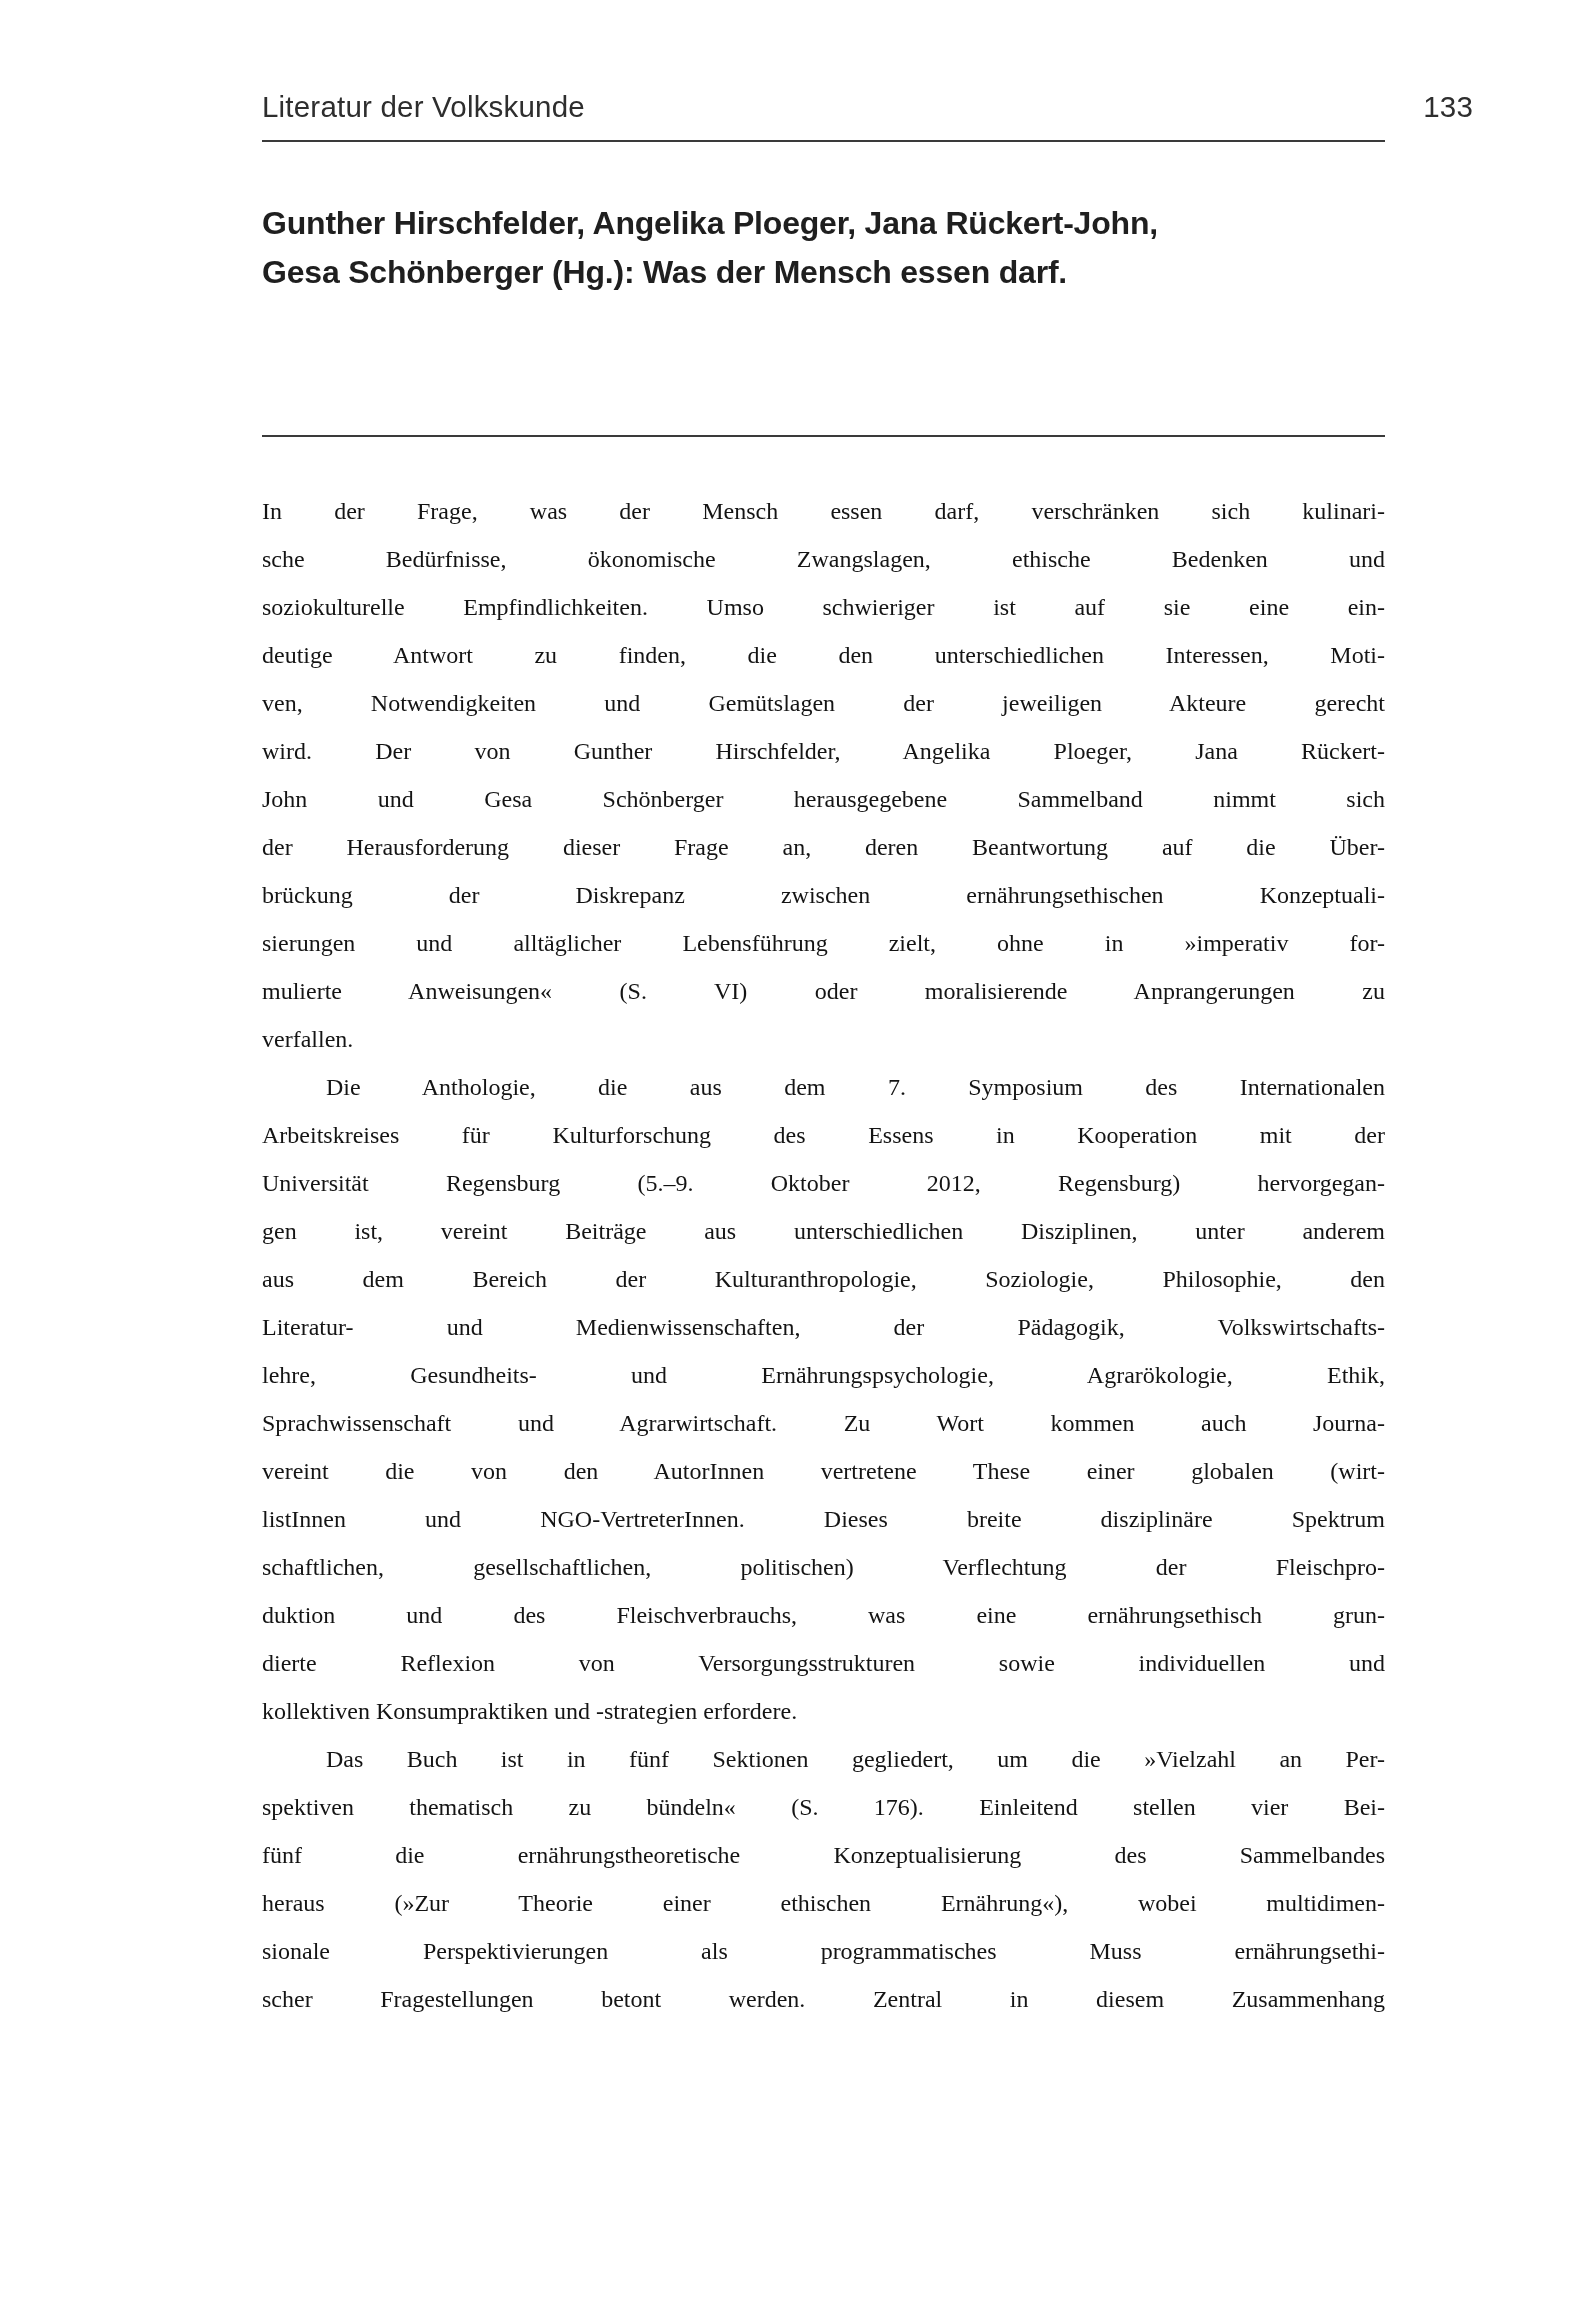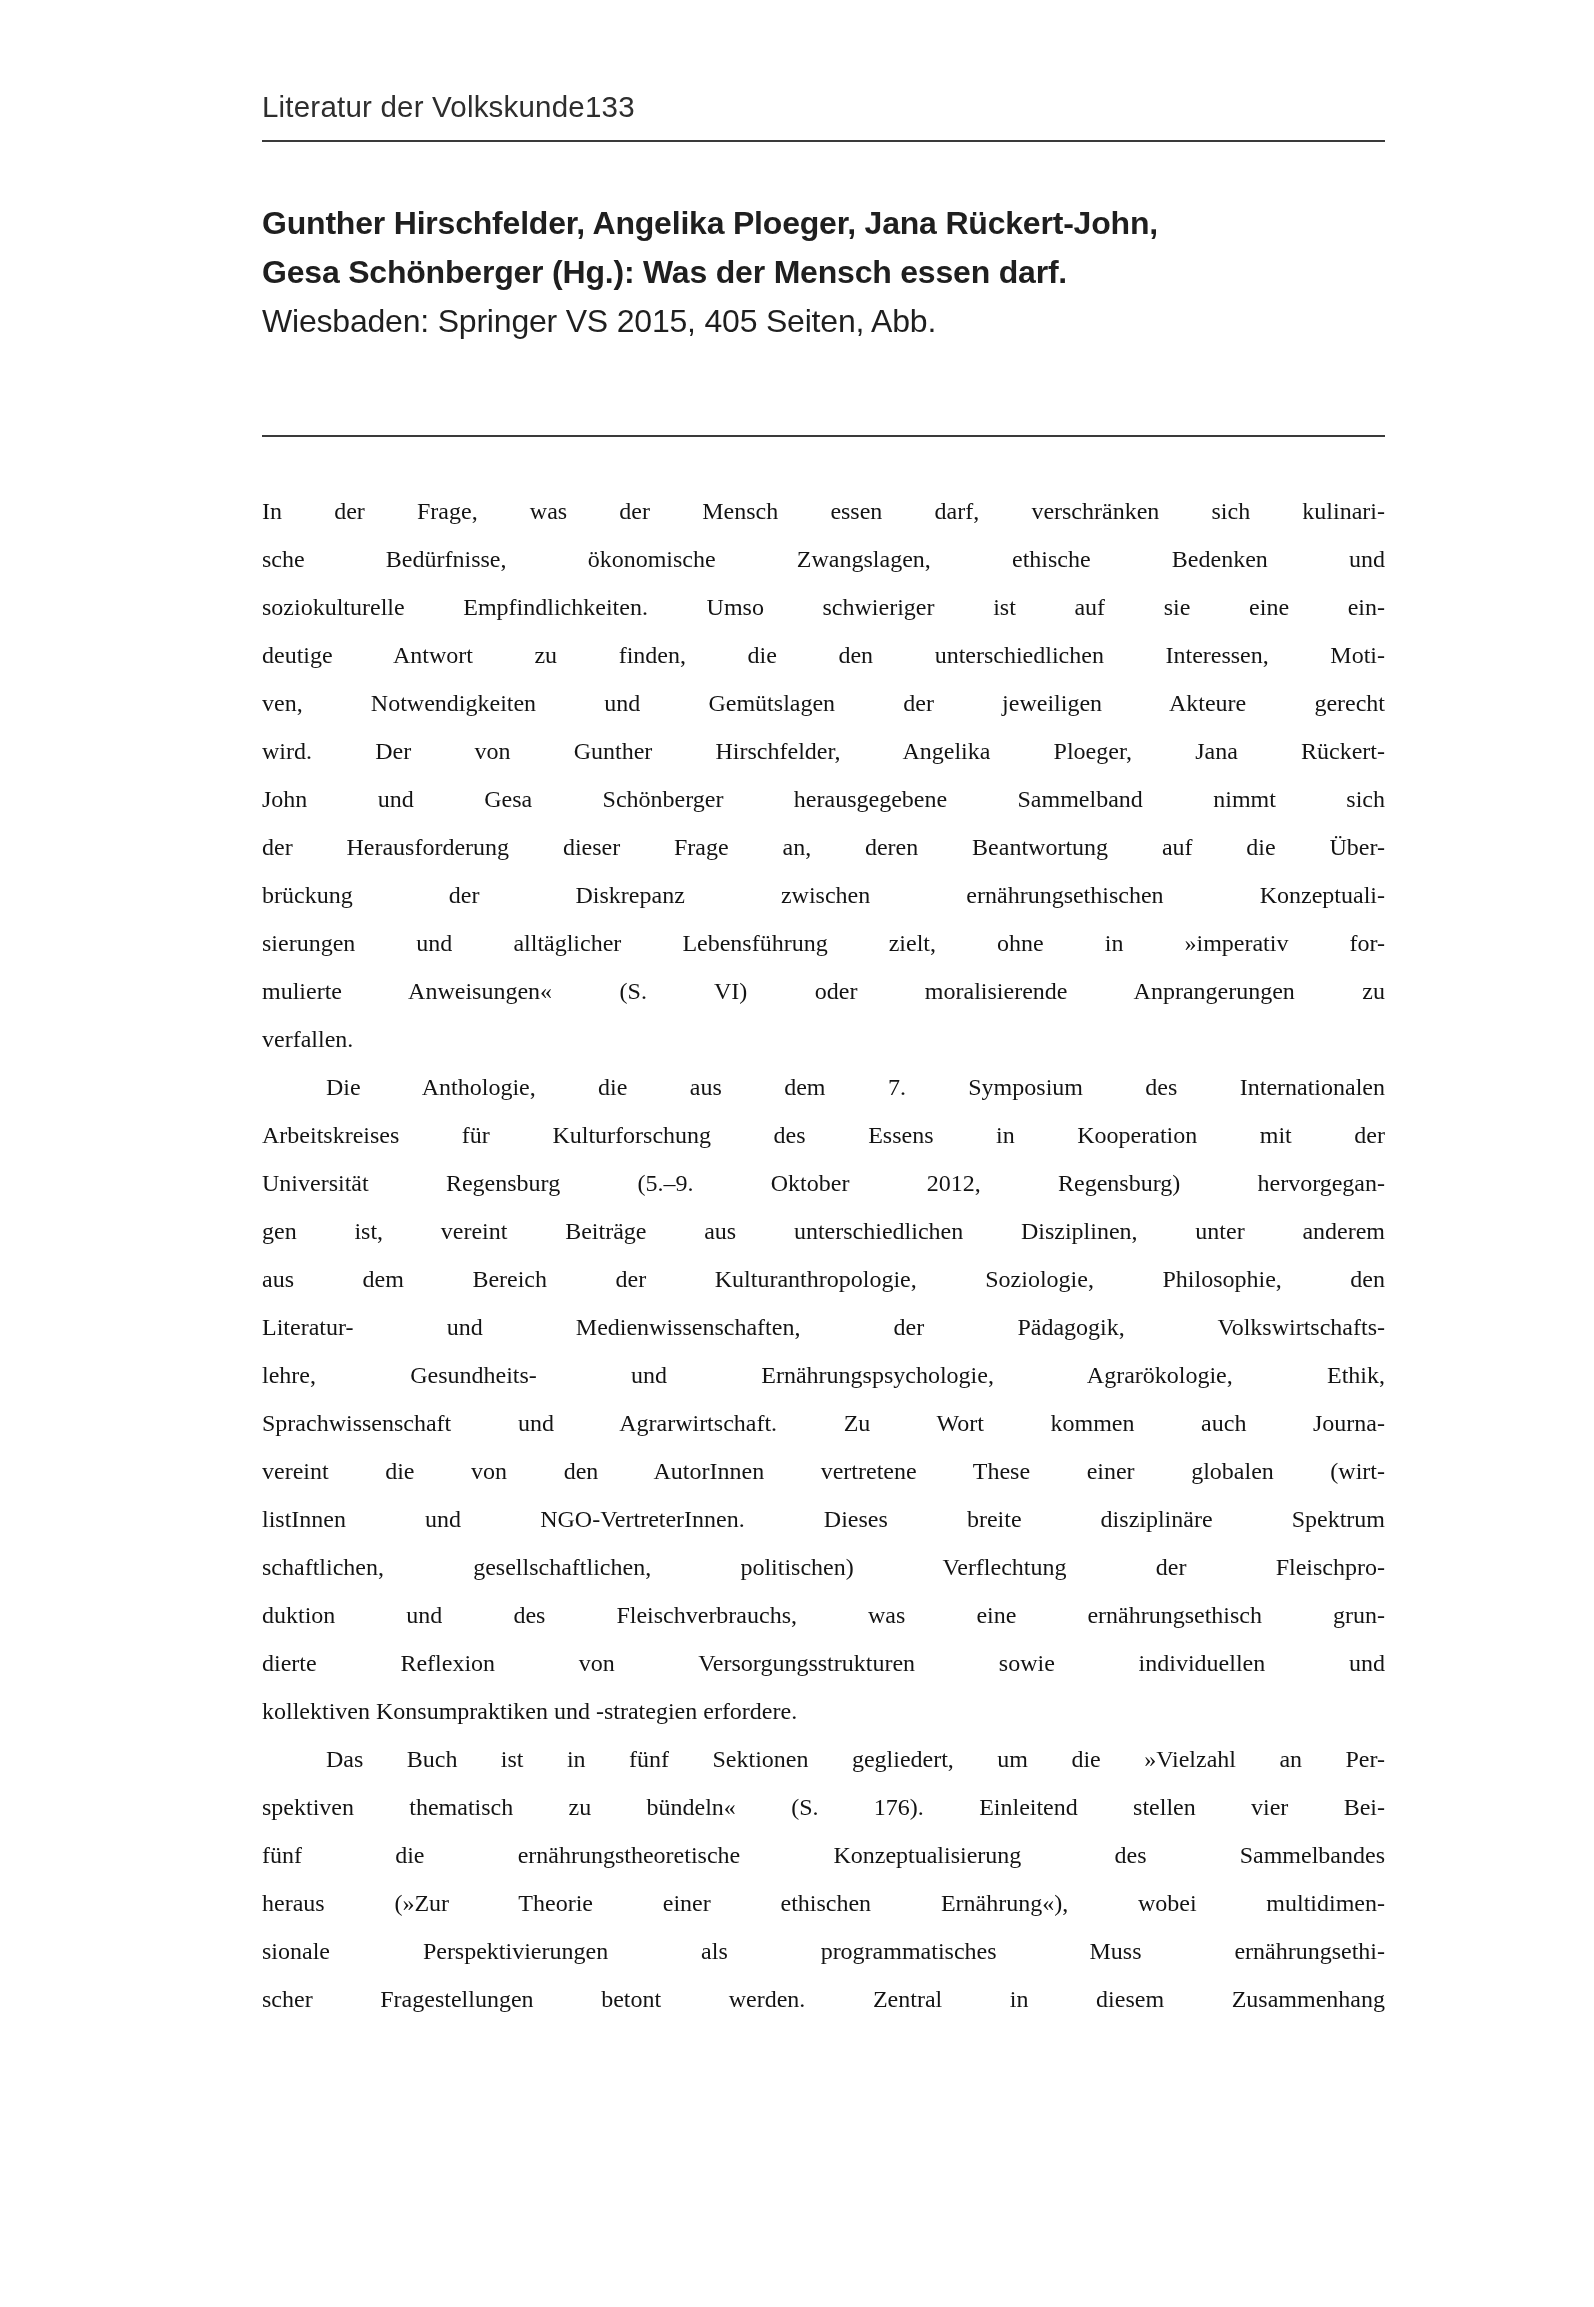--- a/index.html
+++ b/index.html
@@ -16,21 +16,21 @@
     width:1595px;height:2307px;
     background:var(--bg);
     margin:0 auto;
     overflow:hidden;
     font-kerning:normal;
   }
   
   .header-row{
     position:absolute;
     left:262px;top:88px;width:1211px;
-    display:flex;justify-content:flex-start;align-items:baseline;
+    display:flex;justify-content:space-between;align-items:baseline;
     font-family:"Liberation Sans",sans-serif;
     font-size:29.5px;line-height:37px;
     color:var(--muted);
     letter-spacing:0.2px;
   }
   .rule{
     position:absolute;
     left:262px;width:1123px;height:2.4px;
     background:var(--rule);
   }
@@ -75,21 +75,20 @@
   <div class="header-row">
     <span>Literatur der Volkskunde</span>
     <span>133</span>
   </div>
 
   <div class="rule rule-top"></div>
 
   <div class="citation">
       <div class="cite-line bold">Gunther Hirschfelder, Angelika Ploeger, Jana Rückert-John,</div>
       <div class="cite-line bold">Gesa Schönberger (Hg.): Was der Mensch essen darf.</div>
-      <div class="cite-line regular">Wiesbaden: Springer VS 2015, 405 Seiten, Abb.</div>
     </div>
 
   <div class="rule rule-mid"></div>
 
   <div class="review-body">
       <div class="line">In der Frage, was der Mensch essen darf, verschränken sich kulinari-</div>
       <div class="line">sche Bedürfnisse, ökonomische Zwangslagen, ethische Bedenken und</div>
       <div class="line">soziokulturelle Empfindlichkeiten. Umso schwieriger ist auf sie eine ein-</div>
       <div class="line">deutige Antwort zu finden, die den unterschiedlichen Interessen, Moti-</div>
       <div class="line">ven, Notwendigkeiten und Gemütslagen der jeweiligen Akteure gerecht</div>

